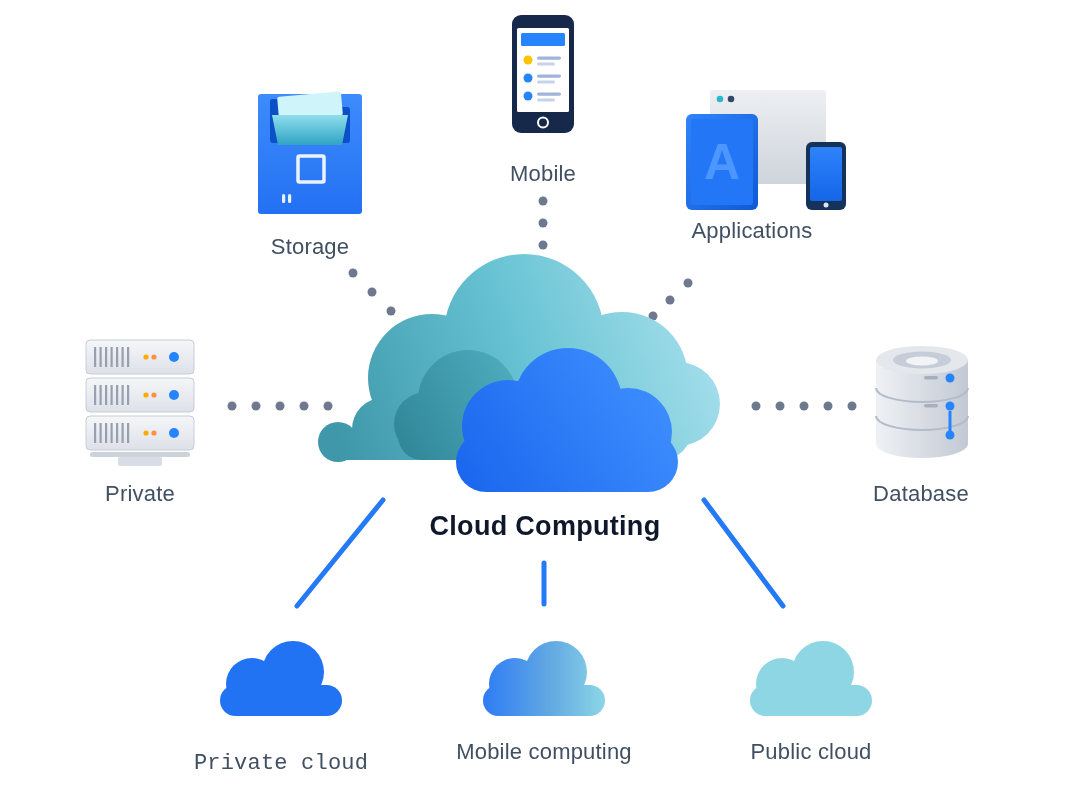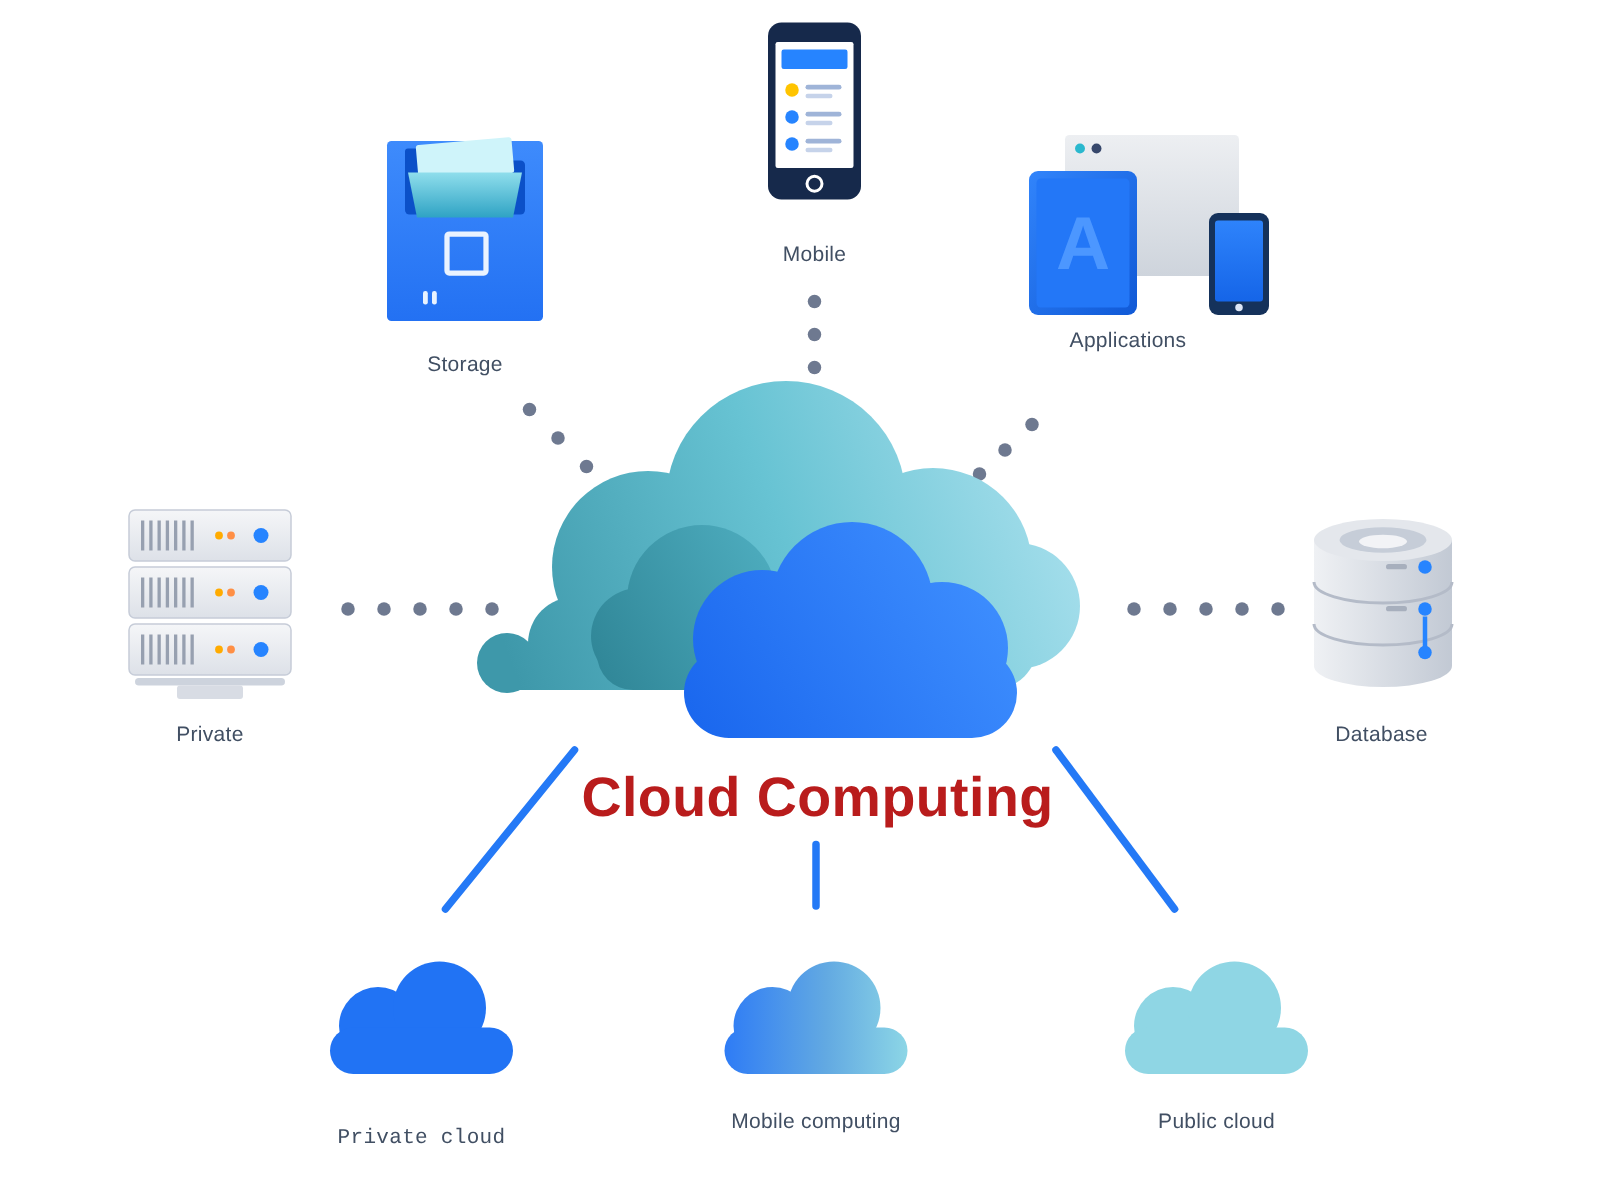--- a/index.html
+++ b/index.html
@@ -3,25 +3,25 @@
 <meta charset="utf-8">
 <style>
   html,body{margin:0;padding:0;background:#ffffff;}
   .canvas{
     position:relative;width:1068px;height:788px;background:#ffffff;overflow:hidden;
     font-family:"Liberation Sans", sans-serif;
   }
   .scene{position:absolute;left:0;top:0;}
   .label{
     position:absolute;width:200px;text-align:center;
-    font-size:14px;color:#414F63;letter-spacing:.2px;
+    font-size:22px;color:#414F63;letter-spacing:.2px;
   }
   .title{
     position:absolute;width:320px;text-align:center;
-    font-size:37px;font-weight:bold;color:#b91c1c;letter-spacing:.3px;
+    font-size:27px;font-weight:bold;color:#0f172a;letter-spacing:.3px;
   }
 </style>
 </head>
 <body>
 
 <div class="canvas">
 
   <svg class="scene" width="1068" height="788" viewBox="0 0 1068 788">
     <defs>
       <linearGradient id="lgBig" gradientUnits="userSpaceOnUse" x1="340" y1="440" x2="715" y2="300">

